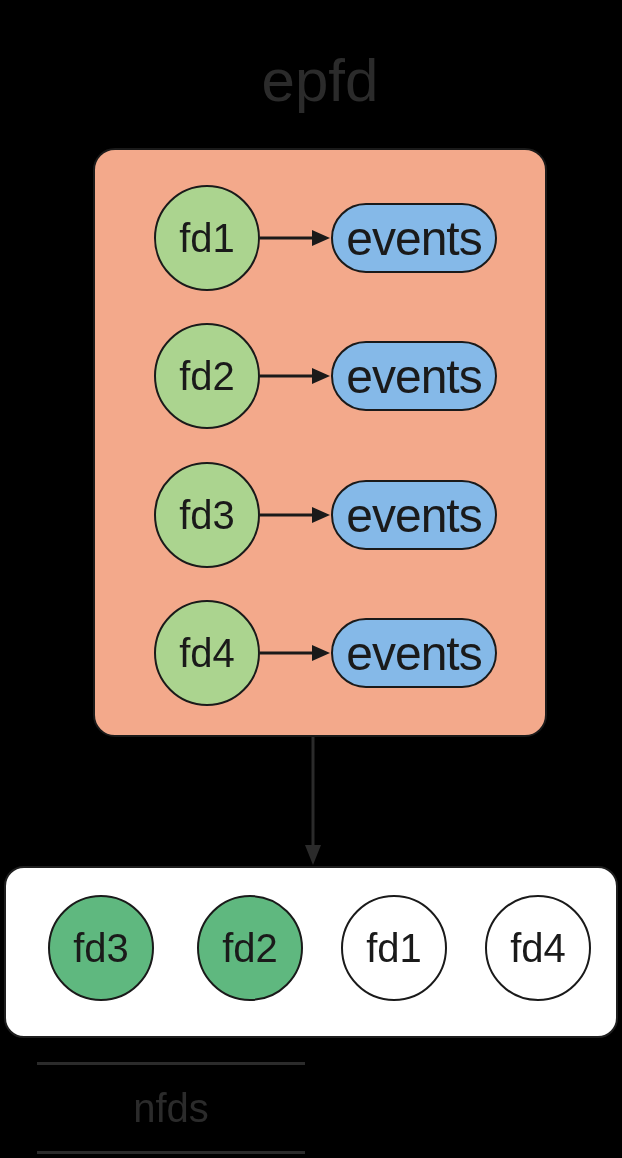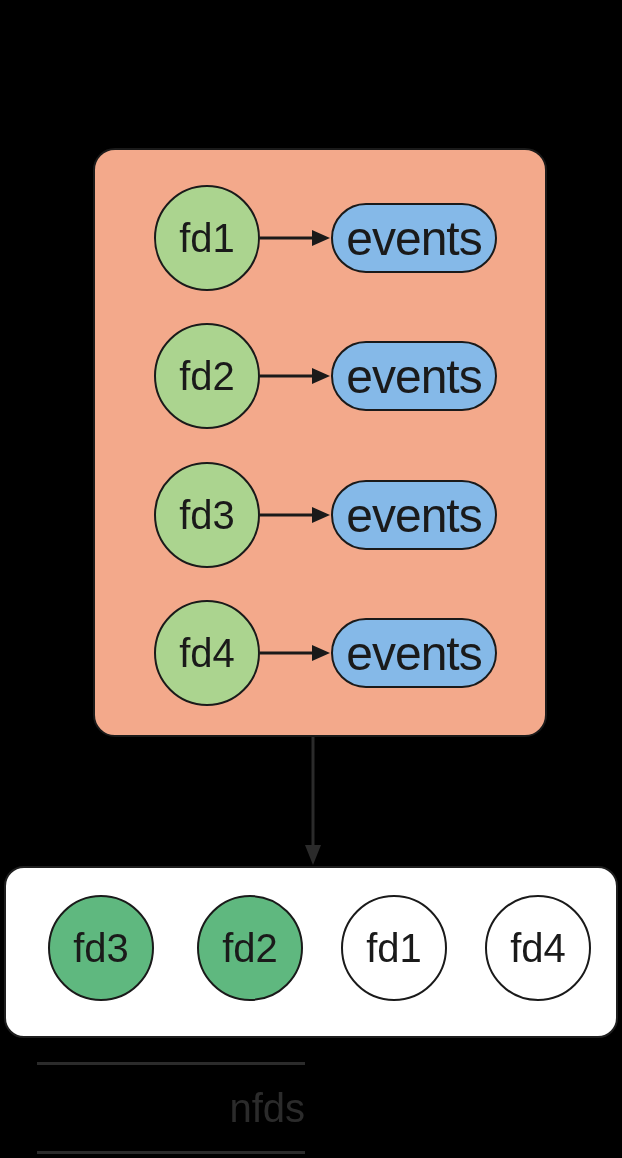--- a/index.html
+++ b/index.html
@@ -114,31 +114,32 @@
   .nfds-line {
     position: absolute;
     left: 37px; width: 268px; height: 3px;
     background: #2b2b2b;
   }
   .nfds-line.top { top: 1062px; }
   .nfds-line.bottom { top: 1151px; }
   .nfds-label {
     position: absolute;
     left: 37px; top: 1086px; width: 268px;
-    text-align: right;
+    text-align: center;
     font-size: 40px;
     line-height: 44px;
     color: #2b2b2b;
   }
 </style>
 </head>
 <body>
 
 <div class="canvas">
 
+  <div class="diagram-title">epfd</div>
 
   <div class="epfd-box">
 
     <div class="entry-row r0">
       <div class="fd-circle">fd1</div>
       <svg class="arrow-right" viewBox="0 0 72 30">
         <line x1="0" y1="15" x2="54" y2="15" stroke="#1a1a1a" stroke-width="3"></line>
         <polygon points="52,7 52,23 70,15" fill="#1a1a1a"></polygon>
       </svg>
       <div class="events-pill">events</div>

